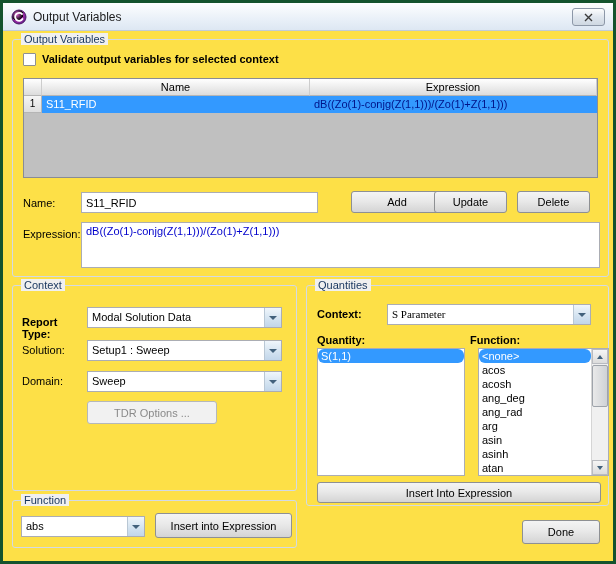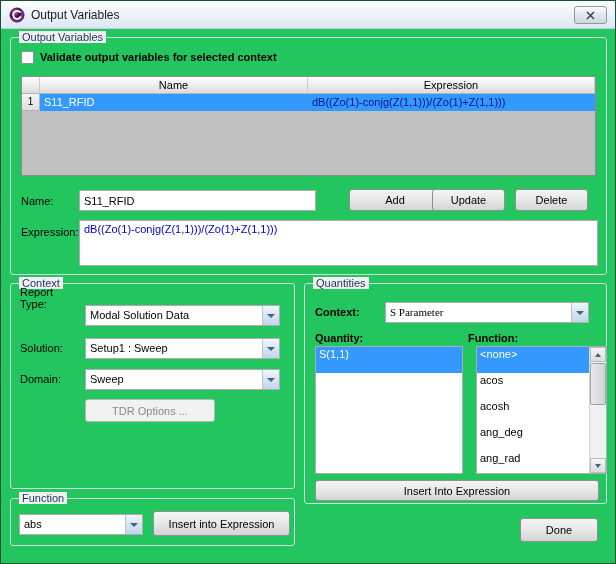--- a/index.html
+++ b/index.html
@@ -1,21 +1,21 @@
 <!DOCTYPE html>
 <html><head>
 <meta charset="utf-8">
 <style>
   * { box-sizing: border-box; margin: 0; padding: 0; }
   html, body { background: #ffffff; }
   body { font-family: "Liberation Sans", sans-serif; font-size: 11px; color: #000; }
 
   .window {
     position: relative; width: 616px; height: 564px;
-    border: 1px solid #14532d; background: #22c55e;
+    border: 3px solid #14532d; background: #fde047;
     overflow: hidden;
   }
 
   
   .titlebar {
     position: absolute; left: 0; top: 0; right: 0; height: 28px;
     background: linear-gradient(#fdfefe, #e9f0f8 60%, #dde7f3);
     border-bottom: 1px solid #c0ccda;
   }
   .app-icon { position: absolute; left: 8px; top: 6px; width: 16px; height: 16px; }
@@ -58,21 +58,21 @@
     position: absolute; right: 0; top: 0; bottom: 0; width: 17px;
     background: linear-gradient(#f0f6fb, #d2e2f0 60%, #c2d6ea);
     border-left: 1px solid #b9c7d4;
     display: flex; align-items: center; justify-content: center;
   }
   .tri-down { width: 0; height: 0; border-left: 4px solid transparent; border-right: 4px solid transparent; border-top: 4px solid #42617c; }
   .tri-up-sm { width: 0; height: 0; border-left: 3px solid transparent; border-right: 3px solid transparent; border-bottom: 4px solid #42617c; }
   .tri-down-sm { width: 0; height: 0; border-left: 3px solid transparent; border-right: 3px solid transparent; border-top: 4px solid #42617c; }
 
   .listbox { position: absolute; border: 1px solid #abadb3; background: #fff; overflow: hidden; }
-  .list-item { height: 26px; line-height: 14px; padding-left: 3px; white-space: nowrap; }
+  .list-item { height: 14px; line-height: 14px; padding-left: 3px; white-space: nowrap; border-radius: 6px; }
   .list-item.selected { background: #3399ff; color: #fff; }
 
   .bold { font-weight: bold; }
 
   
   .checkbox {
     position: absolute; width: 13px; height: 13px; background: #fff;
     border: 1px solid #8e9093; border-radius: 1px;
   }
 
@@ -172,21 +172,21 @@
     <div class="btn" style="left:421px; top:151px; width:73px; height:22px;">Update</div>
     <div class="btn" style="left:504px; top:151px; width:73px; height:22px;">Delete</div>
 
     <span class="label" style="left:10px; top:188px;">Expression:</span>
     <textarea class="expr-area" style="left: 68px; top: 182px; width: 519px; height: 46px;" spellcheck="false">dB((Zo(1)-conjg(Z(1,1)))/(Zo(1)+Z(1,1)))</textarea>
   </div>
 
   <div class="group" id="grp-context" style="left:9px; top:282px; width:285px; height:206px;">
     <span class="group-title">Context</span>
 
-    <span class="label wrap" style="left:9px; top:2px; width:55px;">Report Type:</span>
+    <span class="label wrap" style="left:9px; top:30px; width:55px;font-weight:bold;">Report Type:</span>
     <div class="combo" style="left:74px; top:21px; width:195px;">
       <span class="combo-value">Modal Solution Data</span>
       <span class="combo-arrow-box">
           <span class="tri-down"></span>
         </span>
     </div>
 
     <span class="label" style="left:9px; top:58px;">Solution:</span>
     <div class="combo" style="left:74px; top:54px; width:195px;">
       <span class="combo-value">Setup1 : Sweep</span>

